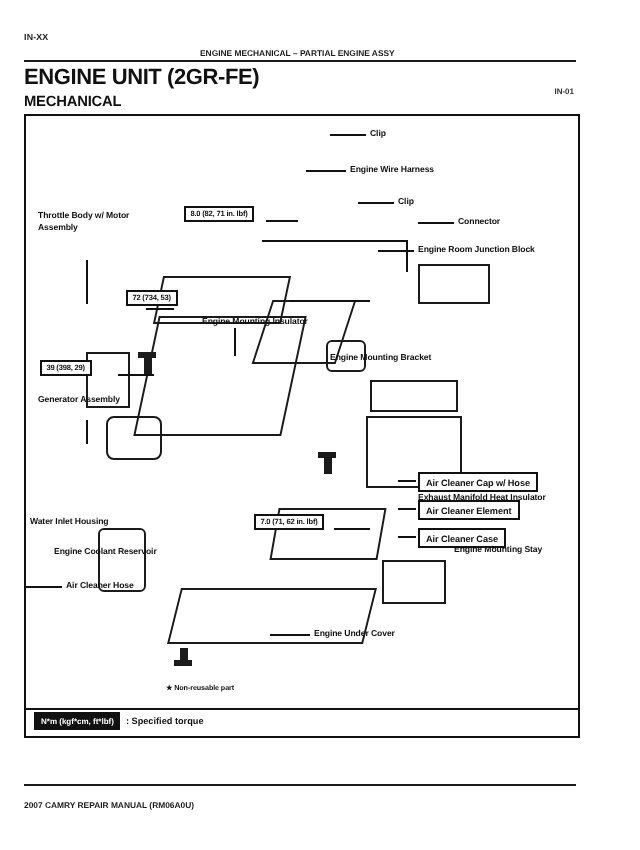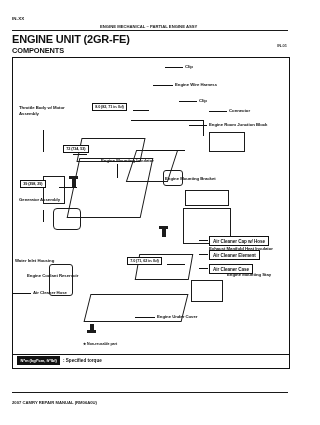--- a/index.html
+++ b/index.html
@@ -222,21 +222,21 @@
 <body>
 
 <div class="page">
 
   <div class="hdr-left">IN-XX</div>
   <div class="hdr-center">ENGINE MECHANICAL  –  PARTIAL ENGINE ASSY</div>
   <div class="hdr-rule"></div>
 
   <div class="sec-title">ENGINE UNIT (2GR-FE)</div>
   <div class="sec-code">IN-01</div>
-  <div class="sub-bar">COMPONENTS</div>
+  <div class="sub-bar">MECHANICAL</div>
 
   <div class="diagram">
 
     <div class="shape" style="left:60px; top:100px; width:72px; height:58px; transform:skewX(-12deg);"></div>
     <div class="shape" style="left:66px; top:80px; width:62px; height:22px; transform:skewX(-12deg);"></div>
     <div class="shape" style="left:118px; top:92px; width:40px; height:30px; transform:skewX(-18deg);"></div>
     <div class="shape" style="left:170px; top:150px; width:46px; height:34px;"></div>
     <div class="shape" style="left:172px; top:132px; width:42px; height:14px;"></div>
     <div class="shape" style="left:40px; top:150px; width:26px; height:20px; border-radius:4px;"></div>
     <div class="shape" style="left:30px; top:118px; width:20px; height:26px;"></div>

